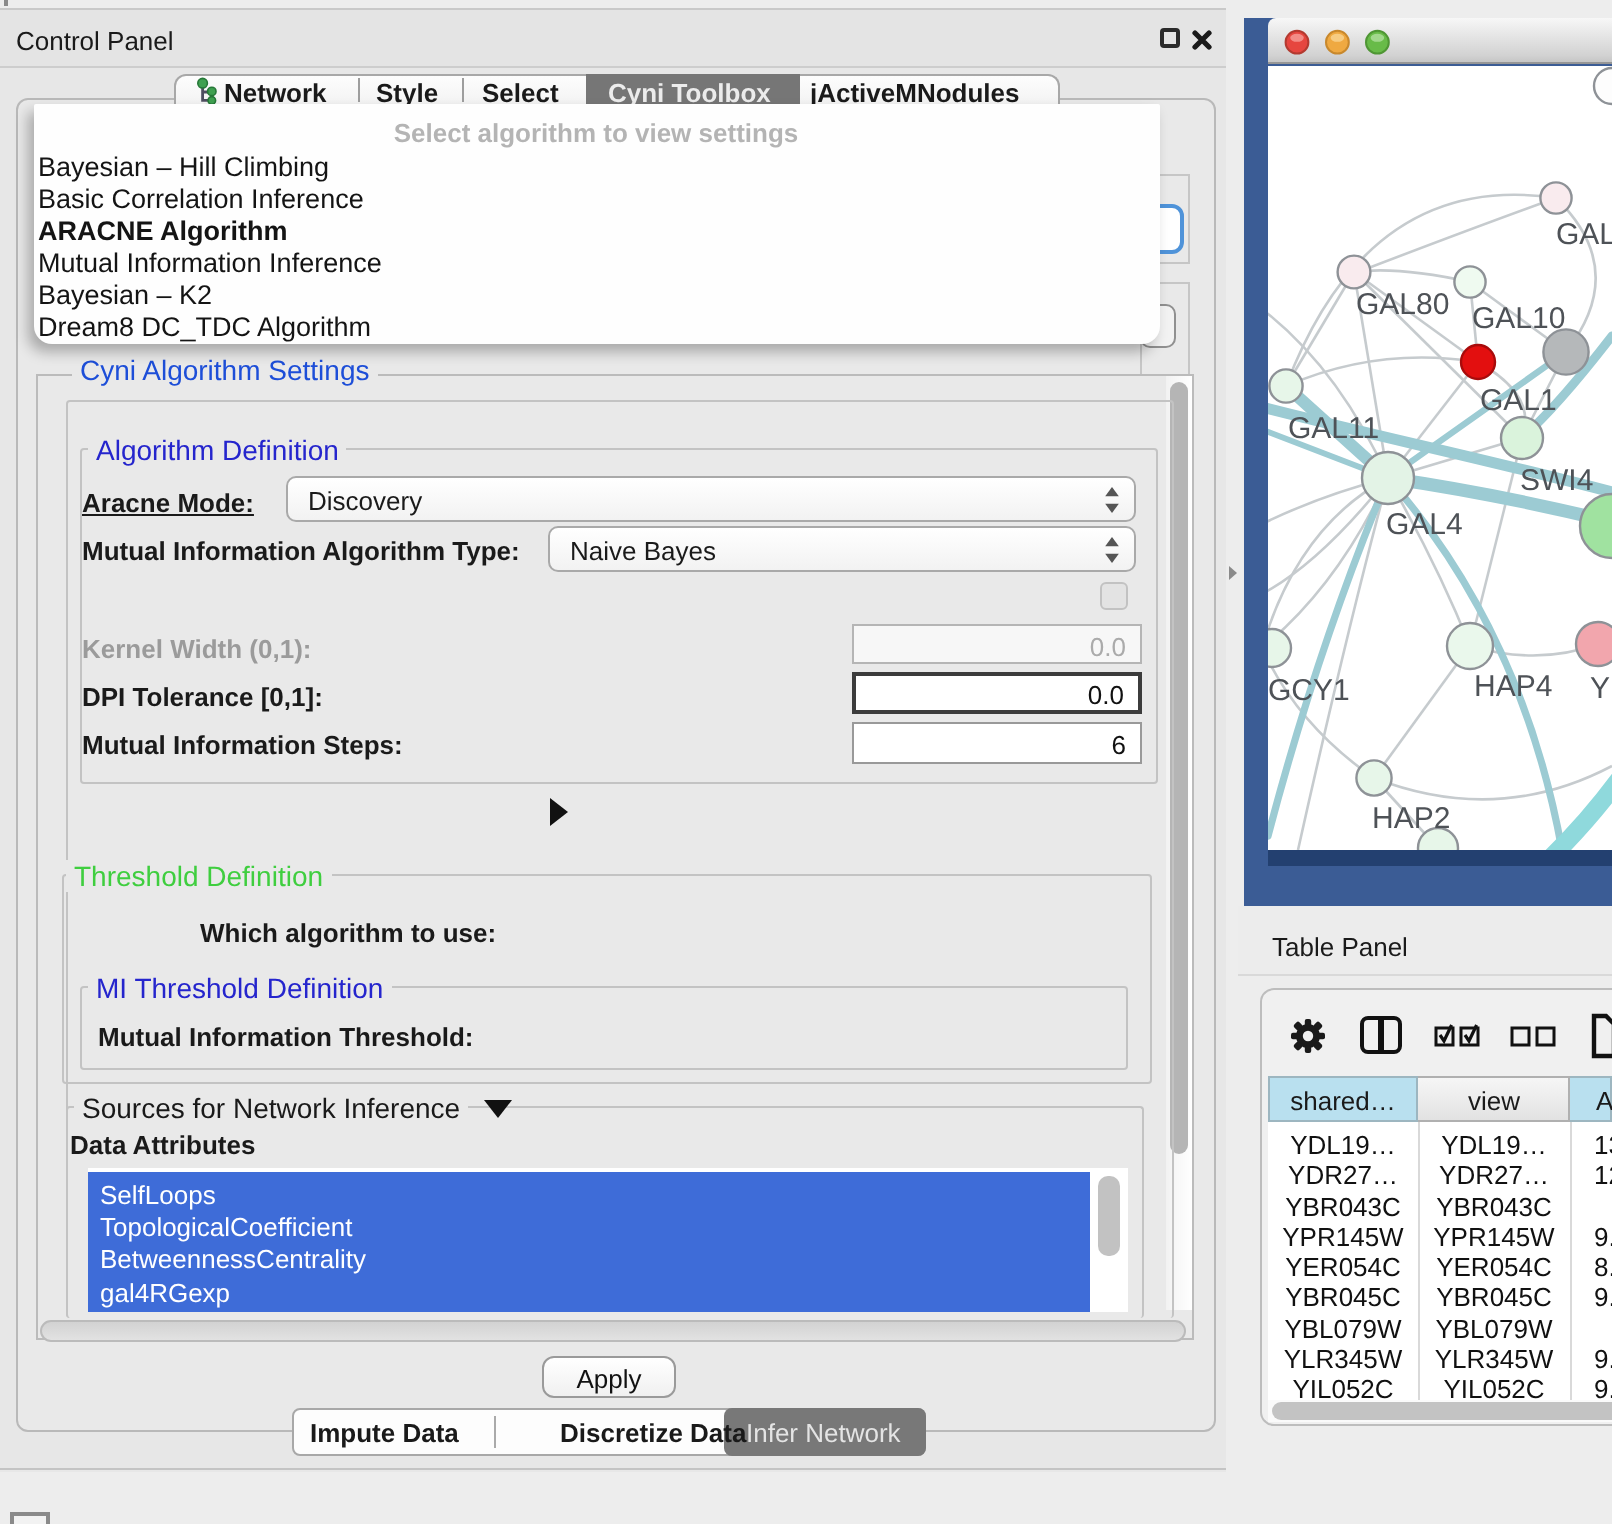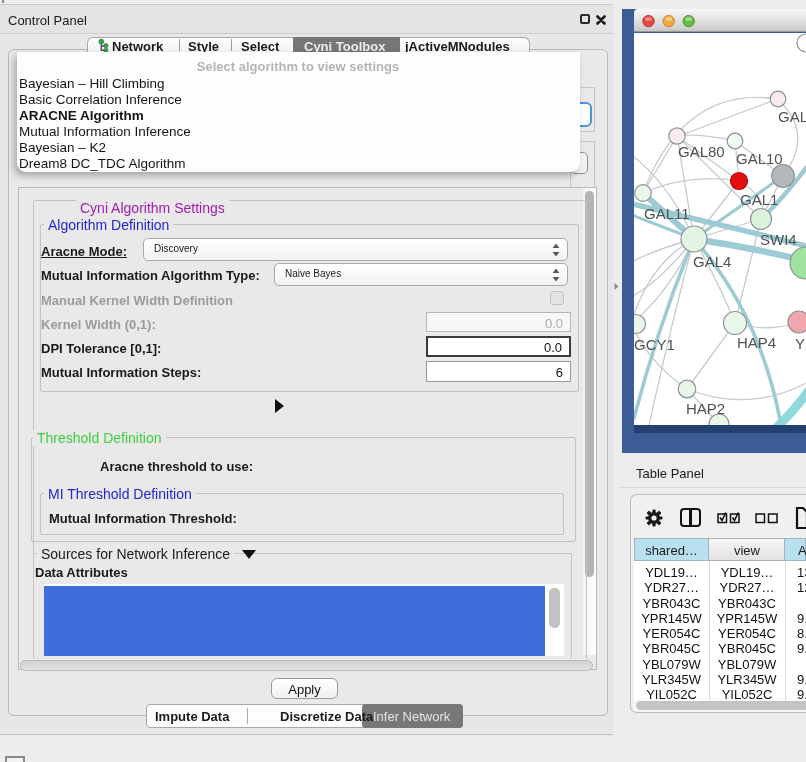--- a/index.html
+++ b/index.html
@@ -5,21 +5,21 @@
   html,body{margin:0;padding:0;}
   body{width:806px;height:762px;overflow:hidden;background:#ededed;
        font-family:"Liberation Sans",sans-serif;}
   #page{position:relative;width:806px;height:762px;}
   .abs{position:absolute;}
   .b{font-weight:bold;}
   .f13{font-size:13px;line-height:15px;color:#1a1a1a;}
   .dis{color:#9b9b9b;}
   .combo{position:absolute;background:linear-gradient(#ffffff,#f2f2f2);
          border:1px solid #a9a9a9;border-radius:5px;box-sizing:border-box;}
-  .combo .ct{position:absolute;left:10px;top:4px;font-size:10px;color:#1a1a1a;}
+  .combo .ct{position:absolute;left:10px;top:4px;font-size:13px;color:#1a1a1a;}
   .spin{position:absolute;right:7px;top:50%;transform:translateY(-50%);width:8px;height:13px;}
   .field{position:absolute;background:#fff;border:1px solid #999;box-sizing:border-box;
          font-size:13px;color:#111;text-align:right;padding:3px 7px 0 0;}
   .gbox{position:absolute;border:1px solid #c3c3c3;border-radius:2px;box-shadow:inset 0 0 0 0 #fff;}
   .gtitle{position:absolute;background:#e9e9e9;padding:0 4px;font-size:14px;}
 </style>
 </head>
 <body>
 <div id="page">
 
@@ -55,21 +55,21 @@
   <div class="abs" style="left:570px;top:102px;width:18px;height:21px;background:#fff;border:2.5px solid #4f93d9;border-radius:6px;"></div>
   <div class="abs" style="left:570px;top:141px;width:23px;height:46px;border:1px solid #c6c6c6;background:#e9e9e9;"></div>
   <div class="abs" style="left:570px;top:152px;width:16px;height:20px;background:#f2f2f2;border:1px solid #909090;border-radius:5px;"></div>
 
   <div class="abs" style="left:18px;top:187px;width:579px;height:483px;border:1px solid #bbbbbb;background:#e9e9e9;box-sizing:border-box;"></div>
 
   <div class="abs" style="left:583px;top:188px;width:13px;height:467px;background:linear-gradient(90deg,#f2f2f2,#ffffff);"></div>
   <div class="abs" style="left:585px;top:191px;width:9px;height:386px;background:#b5b5b5;border-radius:4.5px;"></div>
 
   <div class="gbox" style="left:33px;top:200px;width:552px;height:458px;border-bottom:none;"></div>
-  <div class="gtitle" style="left:36px;top:200px;color:#a21caf;margin-left:40px;">Cyni Algorithm Settings</div>
+  <div class="gtitle" style="left:36px;top:177px;color:#1d4ed8;">Cyni Algorithm Settings</div>
 
   <div class="gbox" style="left:40px;top:224px;width:537px;height:166px;"></div>
   <div class="gtitle" style="left:44px;top:217px;color:#2525cd;">Algorithm Definition</div>
 
   <div class="abs f13 b" style="left:41px;top:244px;text-decoration:underline;">Aracne Mode:</div>
   <div class="combo" style="left:143px;top:238px;width:425px;height:23px;">
     <span class="ct">Discovery</span>
     <svg class="spin" viewBox="0 0 8 13">
         <path d="M4 0 L7.4 4.6 H0.6 Z" fill="#555"></path>
         <path d="M4 13 L7.4 8.4 H0.6 Z" fill="#555"></path>
@@ -78,54 +78,54 @@
 
   <div class="abs f13 b" style="left:41px;top:268px;">Mutual Information Algorithm Type:</div>
   <div class="combo" style="left:274px;top:263px;width:294px;height:23px;">
     <span class="ct">Naive Bayes</span>
     <svg class="spin" viewBox="0 0 8 13">
         <path d="M4 0 L7.4 4.6 H0.6 Z" fill="#555"></path>
         <path d="M4 13 L7.4 8.4 H0.6 Z" fill="#555"></path>
       </svg>
   </div>
 
-  <div class="abs f13 b dis" style="left:41px;top:293px;">Manual Kernel Width Definition</div>
   <div class="abs" style="left:550px;top:291px;width:14px;height:14px;background:#e3e3e3;border:1px solid #c2c2c2;border-radius:3px;box-sizing:border-box;"></div>
 
   <div class="abs f13 b dis" style="left:41px;top:317px;">Kernel Width (0,1):</div>
   <div class="field" style="left:426px;top:312px;width:145px;height:20px;background:#f7f7f7;border-color:#b5b5b5;color:#ababab;">0.0</div>
 
   <div class="abs f13 b" style="left:41px;top:341px;">DPI Tolerance [0,1]:</div>
   <div class="field" style="left:426px;top:336px;width:145px;height:21px;border:2px solid #3c3c3c;padding-top:2px;">0.0</div>
 
   <div class="abs f13 b" style="left:41px;top:365px;">Mutual Information Steps:</div>
   <div class="field" style="left:426px;top:361px;width:145px;height:21px;">6</div>
 
   <svg class="abs" style="left:274px;top:399px;" width="11" height="14" viewBox="0 0 11 14">
       <path d="M1 0 L10 7 L1 14 Z" fill="#111"></path>
     </svg>
 
   <div class="gbox" style="left:31px;top:437px;width:543px;height:103px;"></div>
   <div class="gtitle" style="left:33px;top:430px;color:#3fce3f;">Threshold Definition</div>
 
-  <div class="abs f13 b" style="left:100px;top:459px;">Aracne threshold to use:</div>
+  <div class="abs f13 b" style="left:100px;top:459px;">Which algorithm to use:</div>
 
   <div class="gbox" style="left:40px;top:493px;width:522px;height:40px;"></div>
   <div class="gtitle" style="left:44px;top:486px;color:#2525cd;">MI Threshold Definition</div>
   <div class="abs f13 b" style="left:49px;top:511px;">Mutual Information Threshold:</div>
 
   <div class="gbox" style="left:33px;top:553px;width:537px;height:105px;border-bottom:none;"></div>
   <div class="gtitle" style="left:37px;top:546px;color:#1a1a1a;">Sources for Network Inference</div>
   <svg class="abs" style="left:242px;top:550px;" width="14" height="9" viewBox="0 0 14 9">
       <path d="M0 0 L14 0 L7 9 Z" fill="#111"></path>
     </svg>
   <div class="abs f13 b" style="left:35px;top:565px;">Data Attributes</div>
 
   <div class="abs" style="left:44px;top:584px;width:520px;height:72px;background:#fff;"></div>
   <div class="abs" style="left:44px;top:586px;width:501px;height:70px;background:#3e6cd8;"></div>
+  <div class="abs" style="left:50px;top:590px;width:400px;font-size:13px;line-height:16.2px;color:#fff;">SelfLoops<br>TopologicalCoefficient<br>BetweennessCentrality<br>gal4RGexp</div>
   <div class="abs" style="left:549px;top:588px;width:11px;height:40px;background:#c2c2c2;border-radius:5px;"></div>
 
   <div class="abs" style="left:20px;top:660px;width:573px;height:11px;background:linear-gradient(#d2d2d2,#e2e2e2);border:1px solid #bbb;border-radius:6px;box-sizing:border-box;"></div>
 
   <div class="abs" style="left:271px;top:678px;width:67px;height:21px;background:linear-gradient(#ffffff,#f0f0f0);border:1px solid #9a9a9a;border-radius:6px;box-sizing:border-box;text-align:center;font-size:13px;color:#111;padding-top:3px;">Apply</div>
 
   <div class="abs" style="left:146px;top:704px;width:317px;height:24px;background:#fdfdfd;border:1px solid #a8a8a8;border-radius:4px;box-sizing:border-box;"></div>
   <div class="abs" style="left:362px;top:704px;width:101px;height:24px;background:#787878;border-radius:4px;"></div>
   <div class="abs f13 b" style="left:155px;top:709px;">Impute Data</div>
   <div class="abs" style="left:247px;top:708px;width:1px;height:16px;background:#aaa;"></div>

